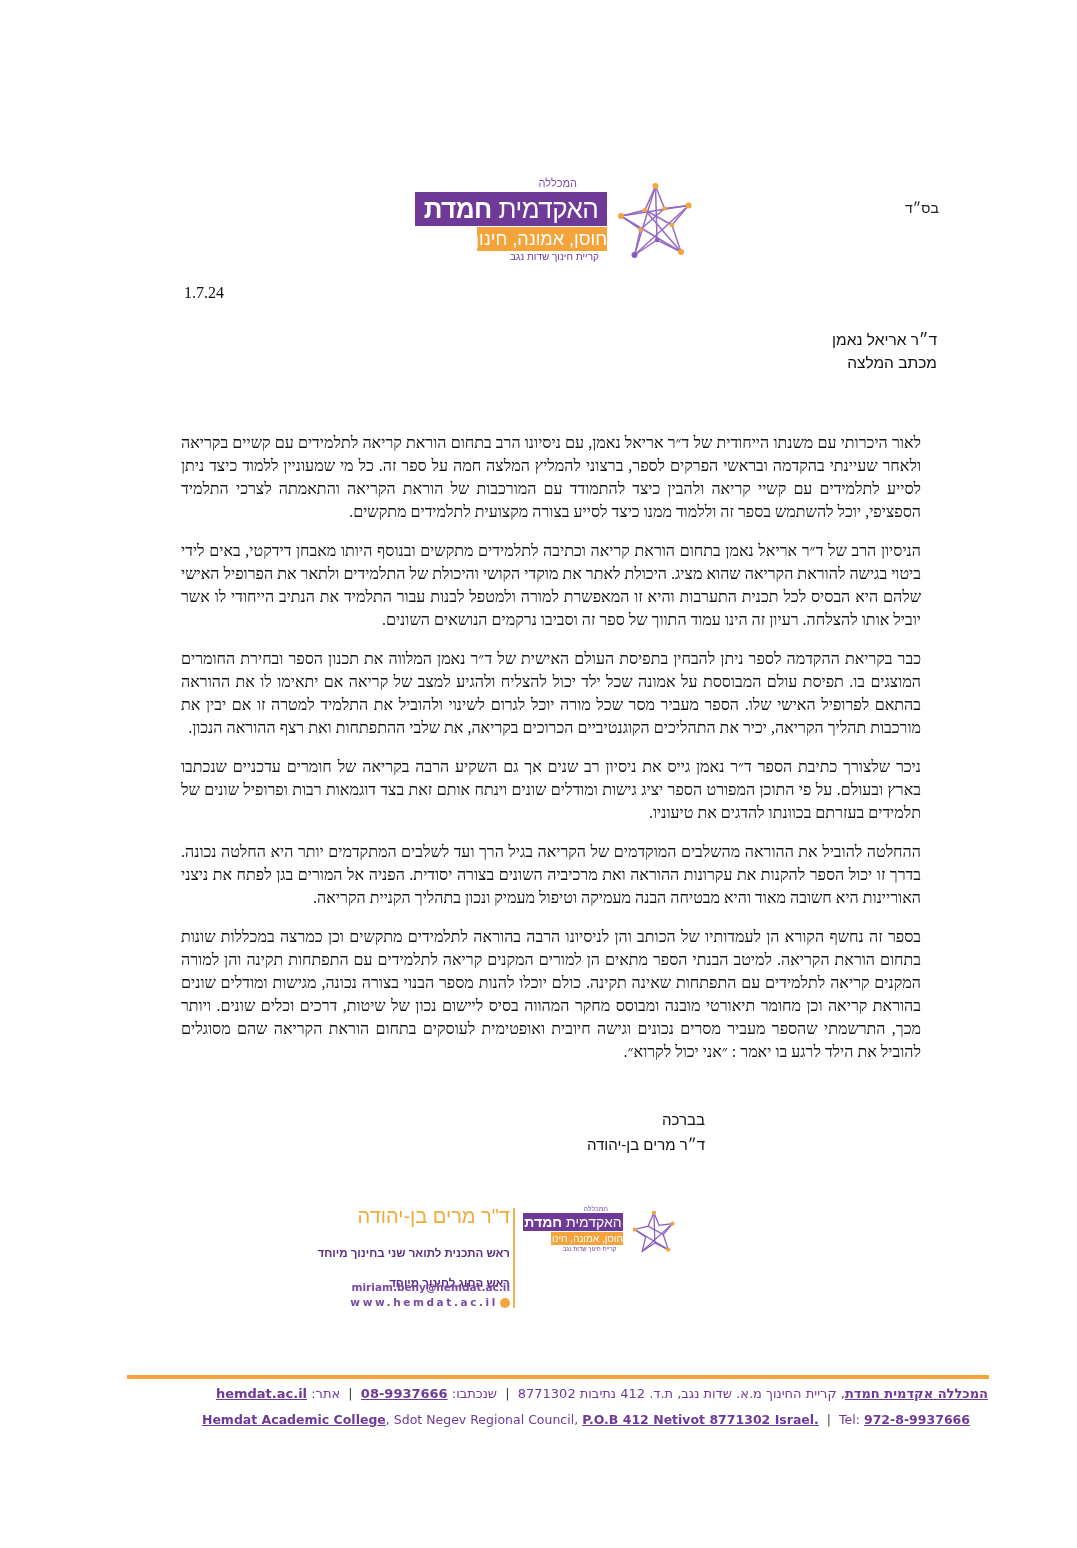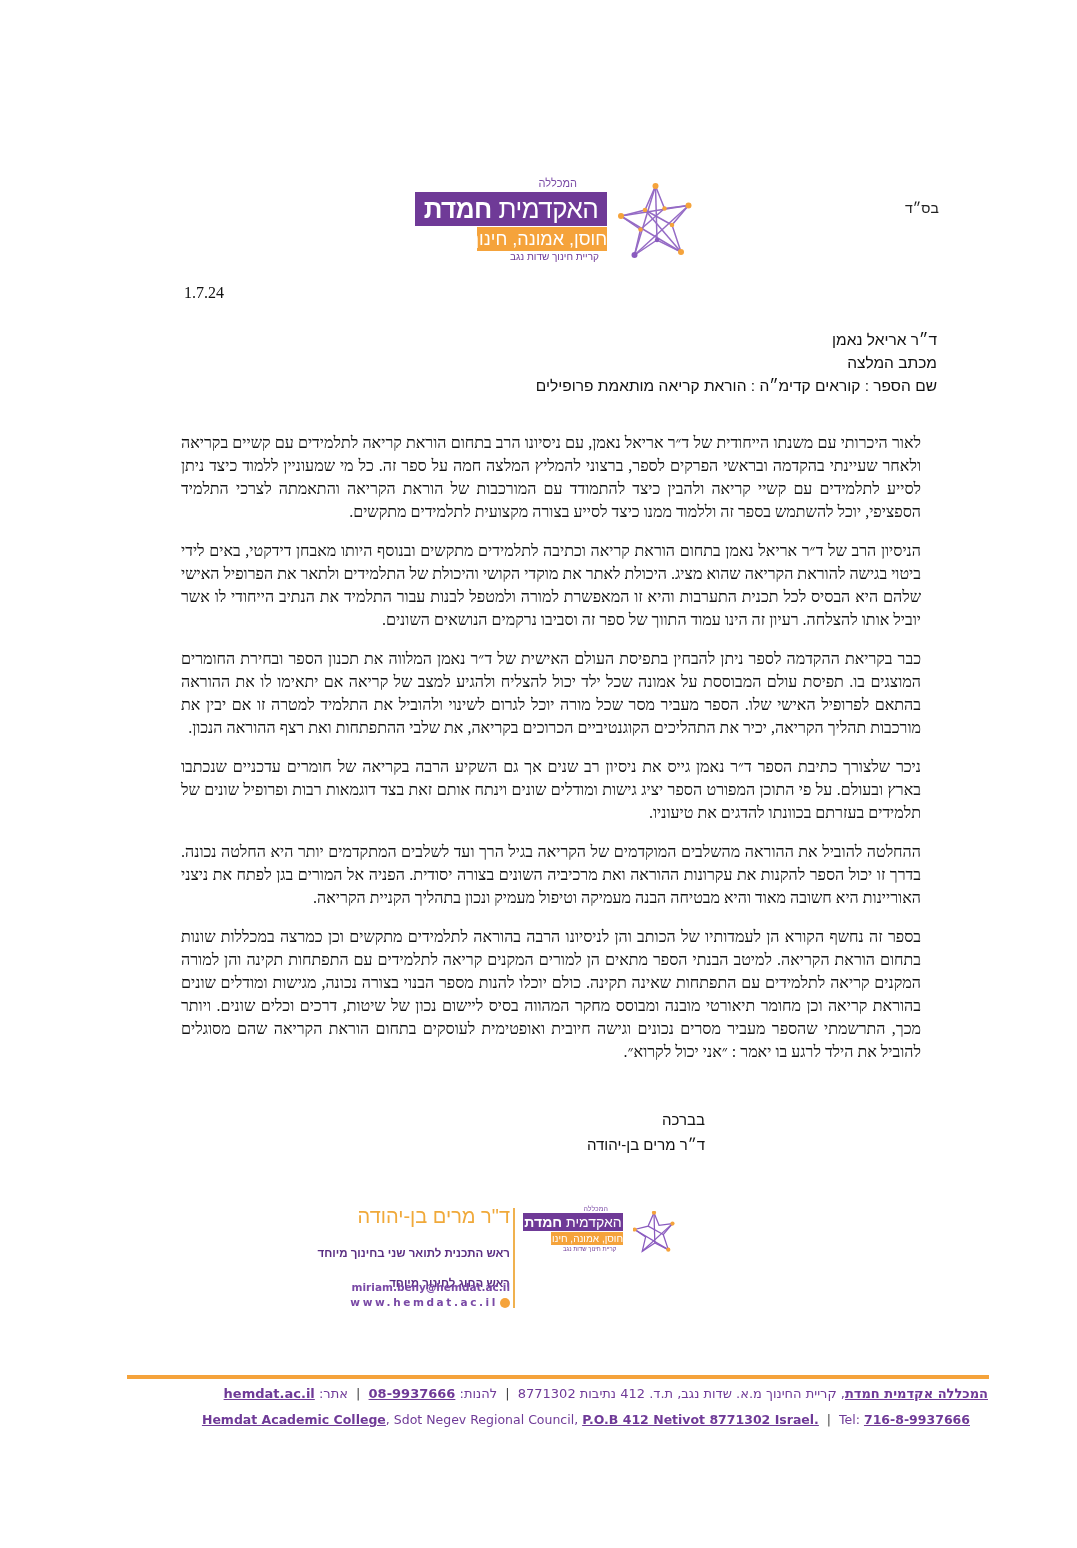--- a/index.html
+++ b/index.html
@@ -87,21 +87,20 @@
     <circle cx="22" cy="96" r="4" fill="#8a5bbf"></circle>
       <circle cx="52" cy="76" r="3" fill="#8a5bbf"></circle>
   </svg>
 </div>
 
 <div class="abs date">1.7.24</div>
 
 <div class="abs addr">
   <div>ד״ר אריאל נאמן</div>
   <div>מכתב המלצה</div>
-  <div>שם הספר : קוראים קדימ״ה : הוראת קריאה מותאמת פרופילים</div>
 </div>
 
 <div class="abs body-text">
   <p>לאור היכרותי עם משנתו הייחודית של ד״ר אריאל נאמן, עם ניסיונו הרב בתחום הוראת קריאה לתלמידים עם קשיים בקריאה ולאחר שעיינתי בהקדמה ובראשי הפרקים לספר, ברצוני להמליץ המלצה חמה על ספר זה. כל מי שמעוניין ללמוד כיצד ניתן לסייע לתלמידים עם קשיי קריאה ולהבין כיצד להתמודד עם המורכבות של הוראת הקריאה והתאמתה לצרכי התלמיד הספציפי, יוכל להשתמש בספר זה וללמוד ממנו כיצד לסייע בצורה מקצועית לתלמידים מתקשים.</p>
   <p>הניסיון הרב של ד״ר אריאל נאמן בתחום הוראת קריאה וכתיבה לתלמידים מתקשים ובנוסף היותו מאבחן דידקטי, באים לידי ביטוי בגישה להוראת הקריאה שהוא מציג. היכולת לאתר את מוקדי הקושי והיכולת של התלמידים ולתאר את הפרופיל האישי שלהם היא הבסיס לכל תכנית התערבות והיא זו המאפשרת למורה ולמטפל לבנות עבור התלמיד את הנתיב הייחודי לו אשר יוביל אותו להצלחה. רעיון זה הינו עמוד התווך של ספר זה וסביבו נרקמים הנושאים השונים.</p>
   <p>כבר בקריאת ההקדמה לספר ניתן להבחין בתפיסת העולם האישית של ד״ר נאמן המלווה את תכנון הספר ובחירת החומרים המוצגים בו. תפיסת עולם המבוססת על אמונה שכל ילד יכול להצליח ולהגיע למצב של קריאה אם יתאימו לו את ההוראה בהתאם לפרופיל האישי שלו. הספר מעביר מסר שכל מורה יוכל לגרום לשינוי ולהוביל את התלמיד למטרה זו אם יבין את מורכבות תהליך הקריאה, יכיר את התהליכים הקוגנטיביים הכרוכים בקריאה, את שלבי ההתפתחות ואת רצף ההוראה הנכון.</p>
   <p>ניכר שלצורך כתיבת הספר ד״ר נאמן גייס את ניסיון רב שנים אך גם השקיע הרבה בקריאה של חומרים עדכניים שנכתבו בארץ ובעולם. על פי התוכן המפורט הספר יציג גישות ומודלים שונים וינתח אותם זאת בצד דוגמאות רבות ופרופיל שונים של תלמידים בעזרתם בכוונתו להדגים את טיעוניו.</p>
   <p>ההחלטה להוביל את ההוראה מהשלבים המוקדמים של הקריאה בגיל הרך ועד לשלבים המתקדמים יותר היא החלטה נכונה. בדרך זו יכול הספר להקנות את עקרונות ההוראה ואת מרכיביה השונים בצורה יסודית. הפניה אל המורים בגן לפתח את ניצני האוריינות היא חשובה מאוד והיא מבטיחה הבנה מעמיקה וטיפול מעמיק ונכון בתהליך הקניית הקריאה.</p>
   <p>בספר זה נחשף הקורא הן לעמדותיו של הכותב והן לניסיונו הרבה בהוראה לתלמידים מתקשים וכן כמרצה במכללות שונות בתחום הוראת הקריאה. למיטב הבנתי הספר מתאים הן למורים המקנים קריאה לתלמידים עם התפתחות תקינה והן למורה המקנים קריאה לתלמידים עם התפתחות שאינה תקינה. כולם יוכלו להנות מספר הבנוי בצורה נכונה, מגישות ומודלים שונים בהוראת קריאה וכן מחומר תיאורטי מובנה ומבוסס מחקר המהווה בסיס ליישום נכון של שיטות, דרכים וכלים שונים. ויותר מכך, התרשמתי שהספר מעביר מסרים נכונים וגישה חיובית ואופטימית לעוסקים בתחום הוראת הקריאה שהם מסוגלים להוביל את הילד לרגע בו יאמר : ״אני יכול לקרוא״.</p>
 </div>
@@ -141,23 +140,23 @@
           <circle cx="84" cy="92" r="5"></circle>
         </g>
     </svg>
   </div>
 </div>
 
 <div class="abs footer-line"></div>
 <div class="abs footer1">
   <b>המכללה אקדמית חמדת</b><span>, קריית החינוך מ.א. שדות נגב, ת.ד. 412 נתיבות 8771302</span>
   <span class="sep">|</span>
-  <span>להנות:</span>
+  <span>שנכתבו:</span>
   <b>08-9937666</b>
   <span class="sep">|</span>
   <span>אתר:</span>
   <b>hemdat.ac.il</b>
 </div>
 <div class="abs footer2">
   <b>Hemdat Academic College</b><span>, Sdot Negev Regional Council, </span><b>P.O.B 412 Netivot 8771302 Israel.</b>
   <span class="sep">|</span>
-  <span>Tel: </span><b>716-8-9937666</b>
+  <span>Tel: </span><b>972-8-9937666</b>
 </div>
 
 </body></html>

